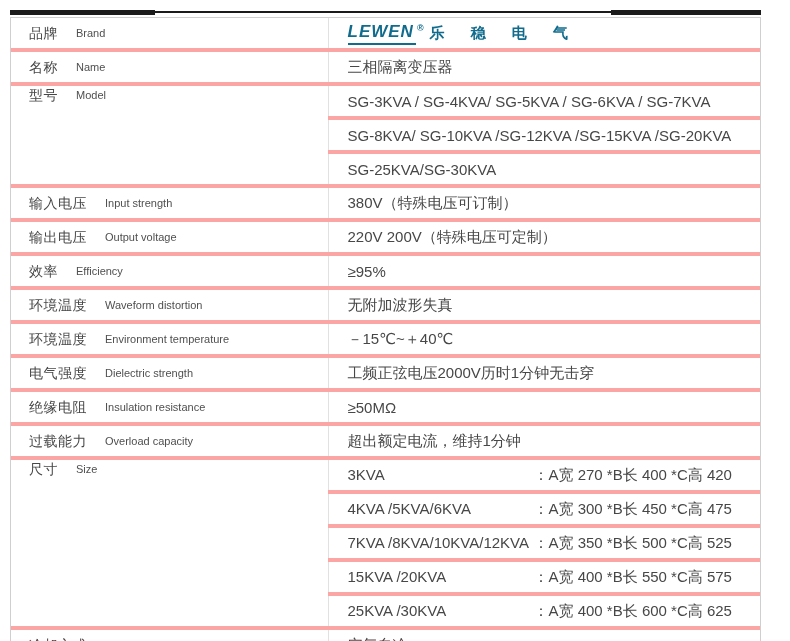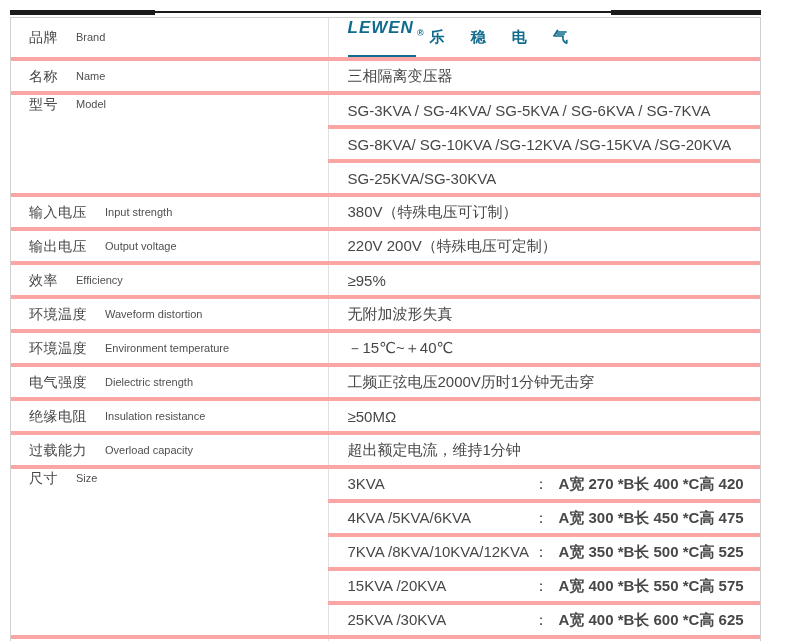--- a/index.html
+++ b/index.html
@@ -37,30 +37,30 @@
   td.value-cell{border-left:1px solid #e1e1e1;padding-left:19px;}
   td.span-cell{vertical-align:top;}
   td.span-cell .label-inner{}
   .zh{font-size:14px;color:#474747;letter-spacing:0.5px;}
   .en{font-size:11px;color:#4f4f4f;margin-left:18px;position:relative;top:-1px;}
 
   
   .logo{display:flex;align-items:center;}
   .logo .logo-en{
     font-style:italic;font-weight:bold;font-size:17px;letter-spacing:1px;
-    border-bottom:2px solid;padding:0 2px 17px 0;
+    border-bottom:2px solid;padding:0 2px 1px 0;
   }
   .logo .logo-reg{font-size:9px;vertical-align:top;position:relative;top:-5px;left:1px;font-weight:bold;}
   .logo .logo-cn{font-weight:bold;font-size:15px;letter-spacing:11px;margin-left:7px;}
 
   
   .size-line{display:flex;}
   .size-line .sz-model{width:186px;flex:none;}
   .size-line .sz-colon{flex:none;}
-  .size-line .sz-dims{margin-left:10px;flex:none;font-weight:bold;}
+  .size-line .sz-dims{flex:none;}
 </style>
 </head>
 <body>
 
 <div class="top-bar">
   <div class="seg-thick-left"></div>
   <div class="seg-thin"></div>
   <div class="seg-thick-right"></div>
 </div>
 

